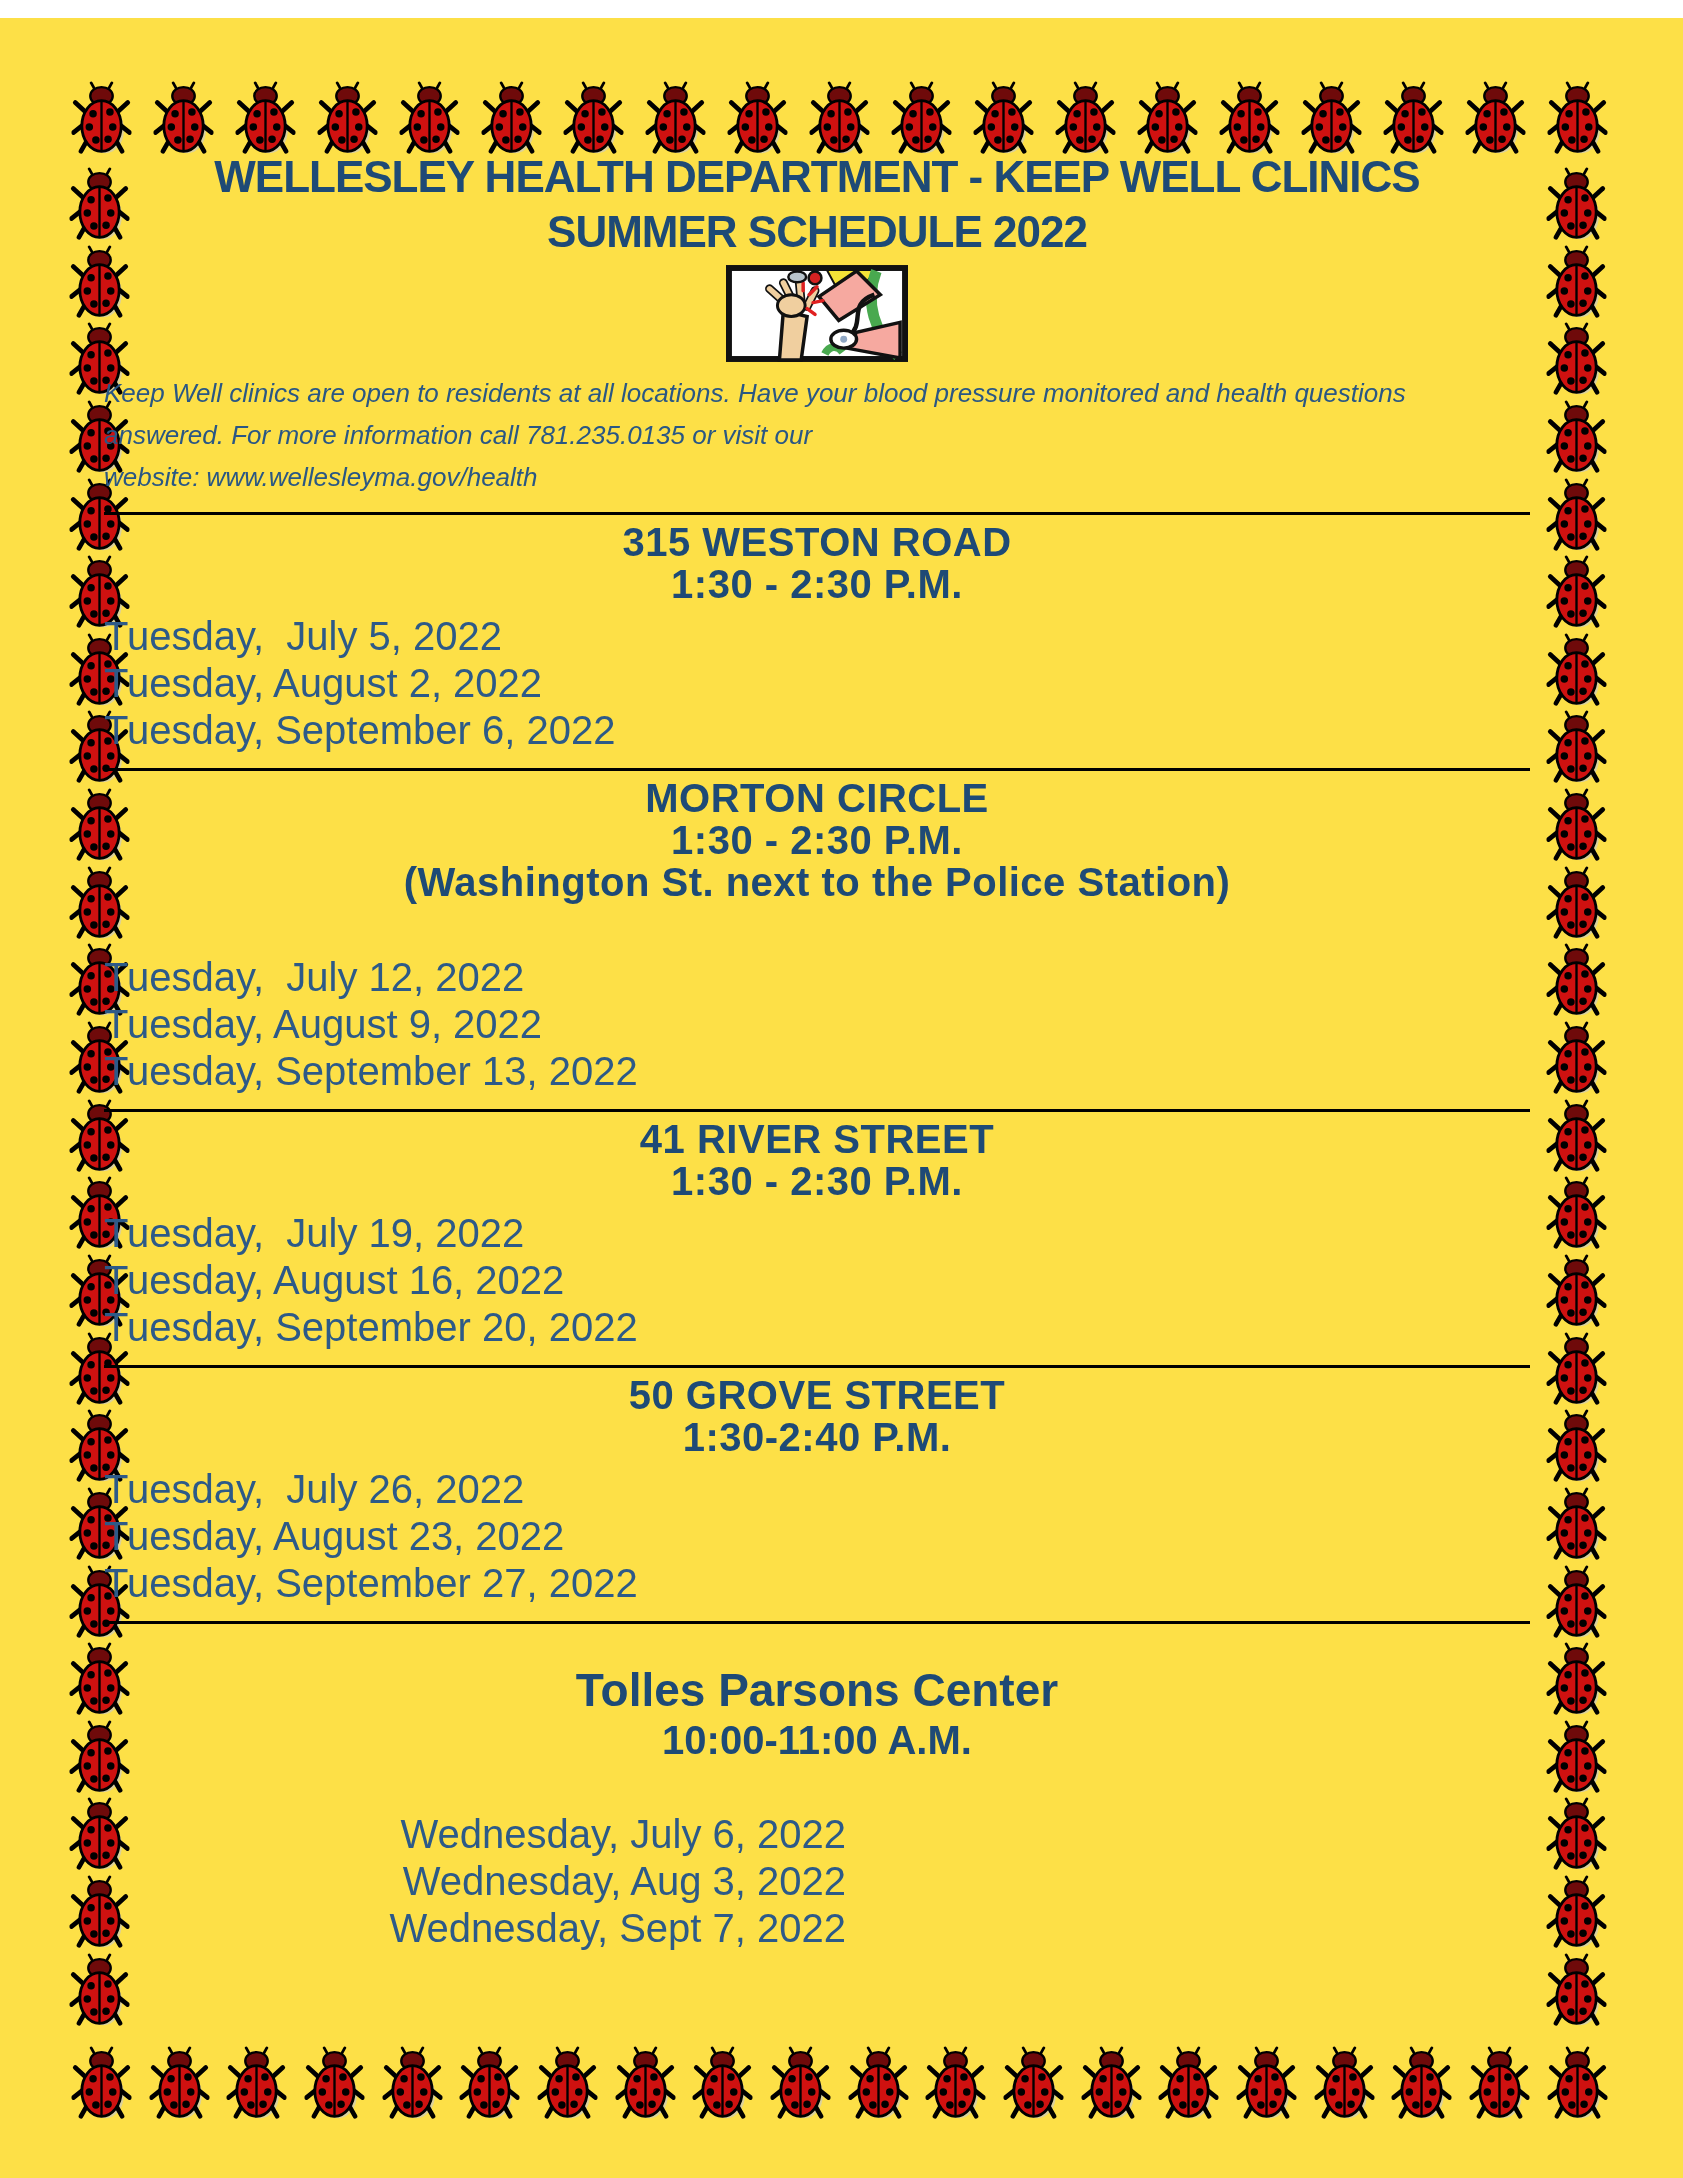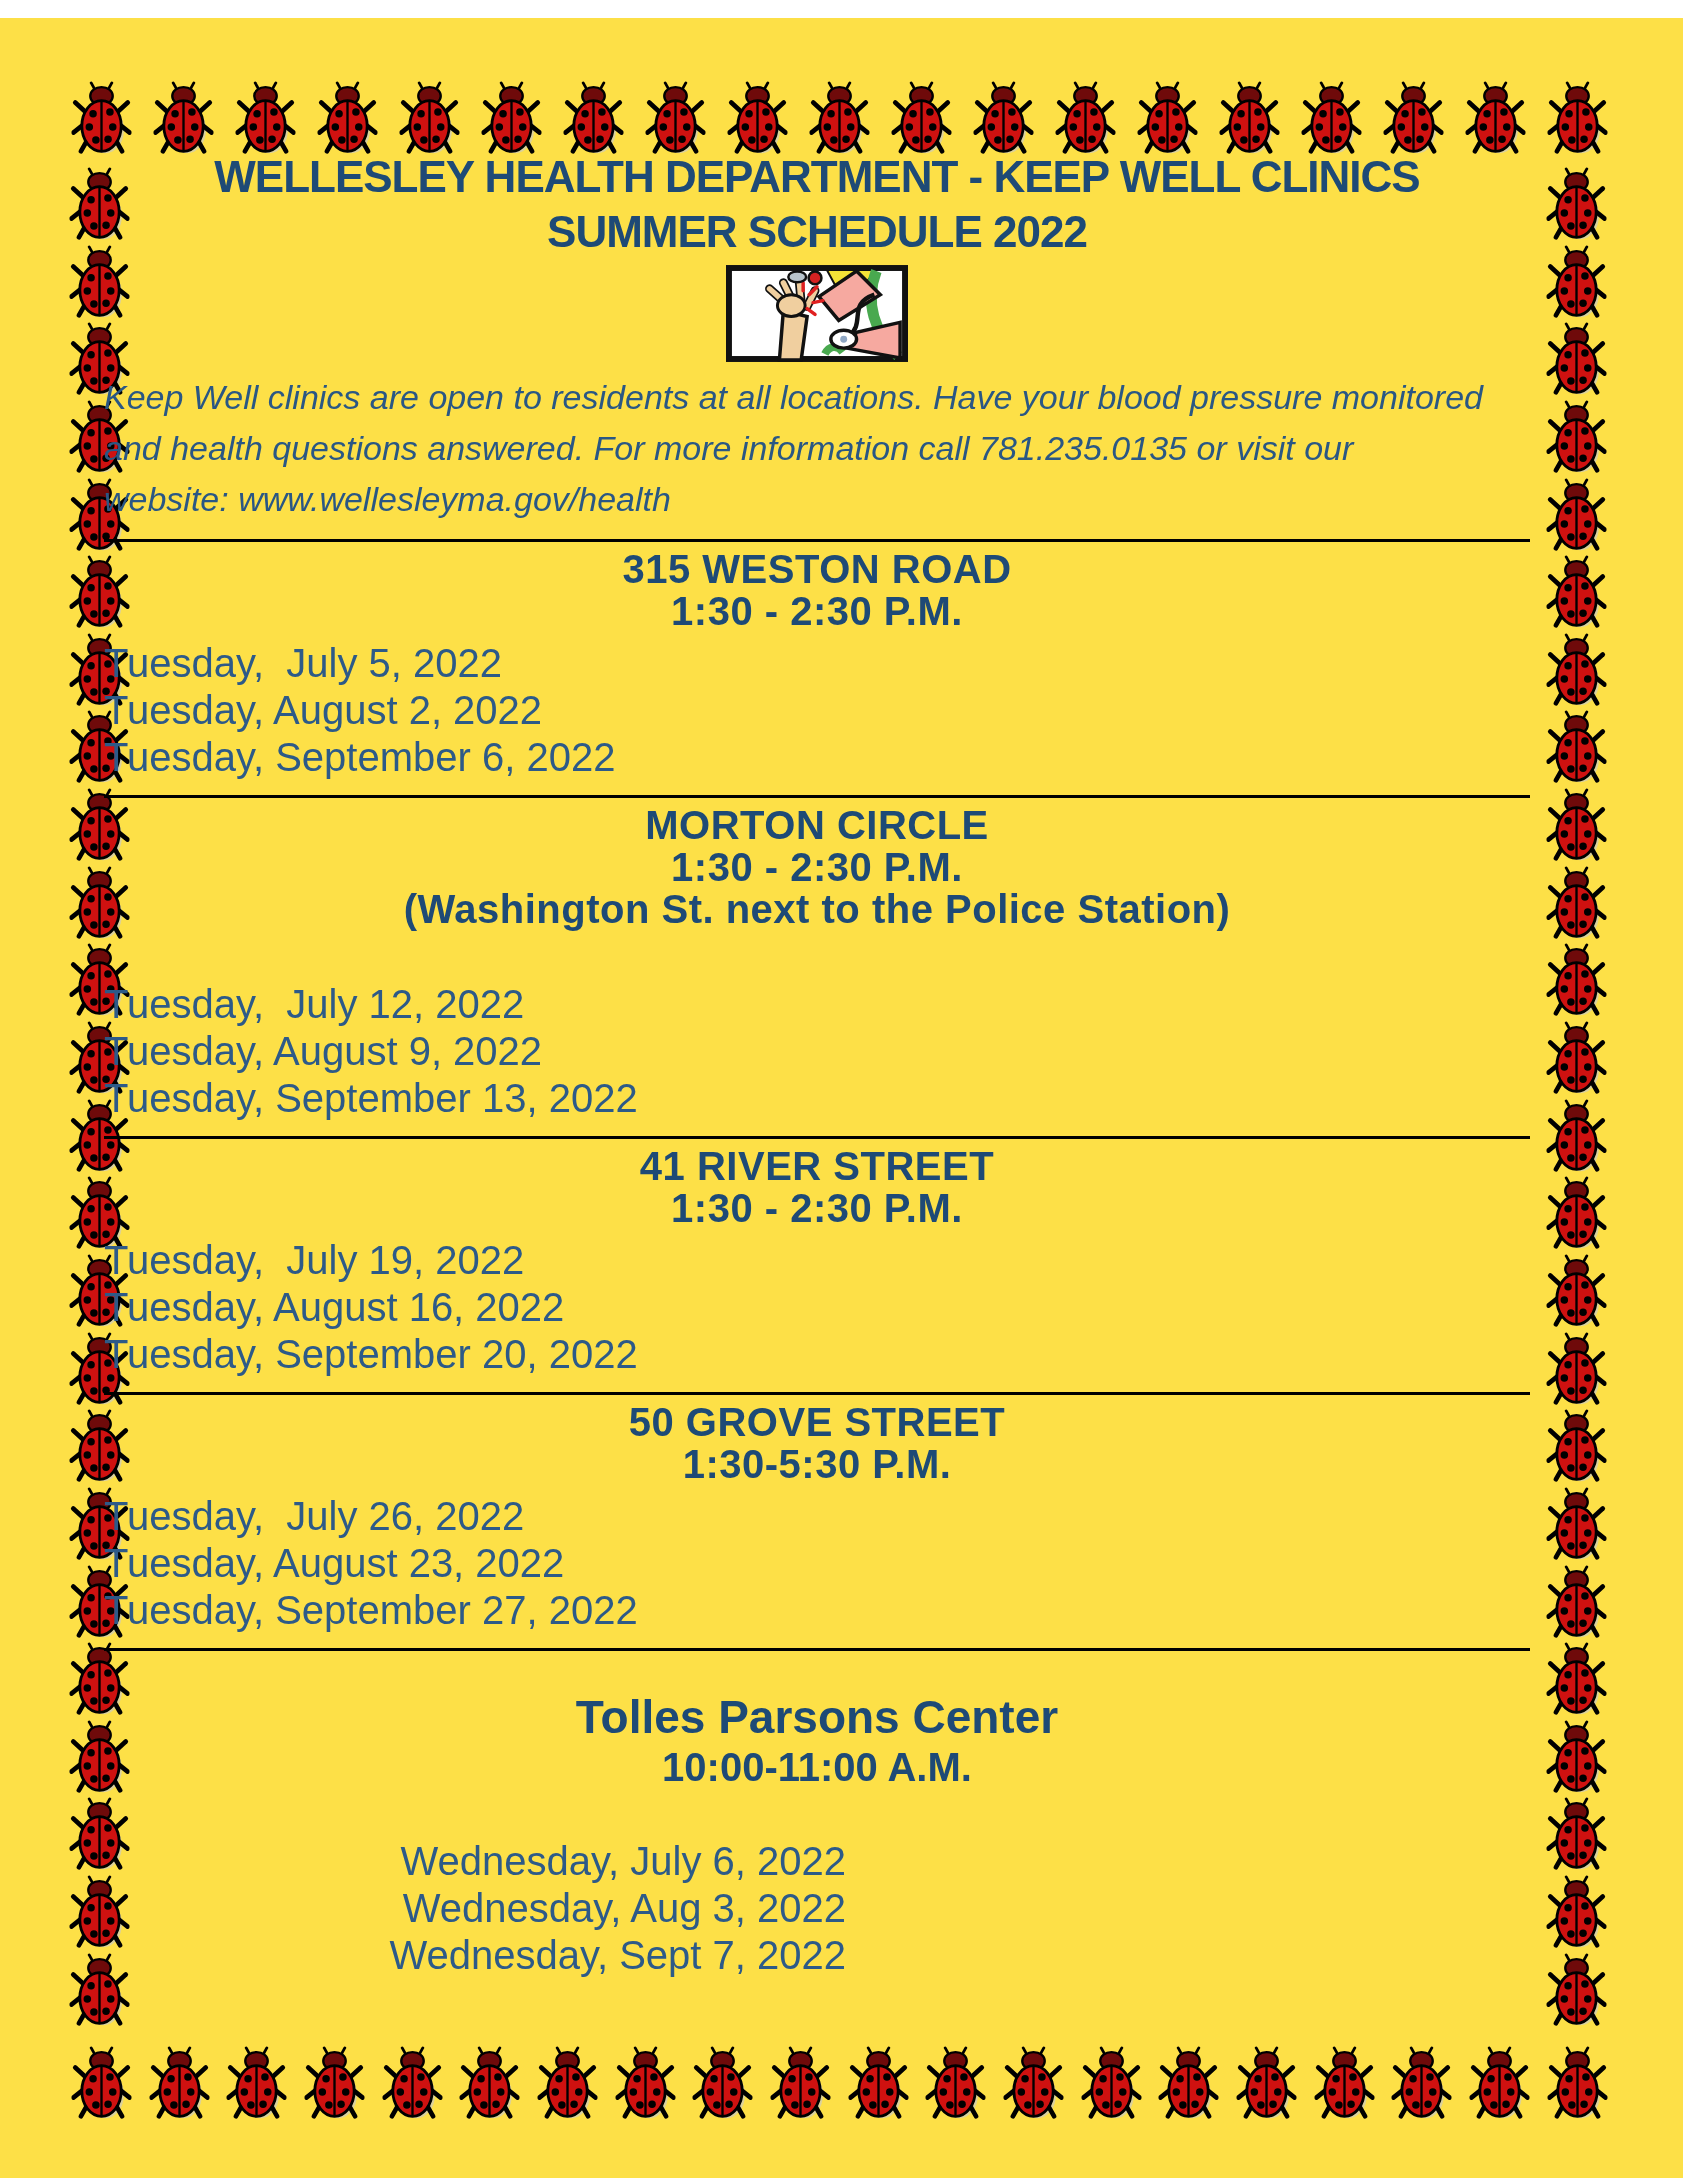--- a/index.html
+++ b/index.html
@@ -25,21 +25,21 @@
     text-align:center;color:#2d5a88;
   }
   .title{
     font-size:44px;font-weight:bold;letter-spacing:-1px;
     line-height:55px;color:#1e4a76;
   }
   .title.first{margin-top:44px;}
   .clipart{display:block;margin:6px auto 0;}
   .intro{
     margin:10px 0 0 0;text-align:left;
-    font-style:italic;font-size:34px;line-height:51px;color:#2a5784;
+    font-style:italic;font-size:26px;line-height:42px;color:#2a5784;
   }
   .divider{
     border:none;border-top:3px solid #000000;
     margin:14px 0 0 0;width:100%;
   }
   .sec-title,.sec-time,.sec-note{
     font-size:40px;font-weight:bold;line-height:42px;color:#1e4a76;
     letter-spacing:0.5px;
   }
   .sec-title{margin-top:6px;}
@@ -430,21 +430,21 @@
     <div class="sec-title">41 RIVER STREET</div>
     <div class="sec-time">1:30 - 2:30 P.M.</div>
     <div class="dates">
       <div class="date">Tuesday,  July 19, 2022</div>
       <div class="date">Tuesday, August 16, 2022</div>
       <div class="date">Tuesday, September 20, 2022</div>
     </div>
 
     <hr class="divider">
     <div class="sec-title">50 GROVE STREET</div>
-    <div class="sec-time">1:30-5:30 P.M.</div>
+    <div class="sec-time">1:30-2:40 P.M.</div>
     <div class="dates">
       <div class="date">Tuesday,  July 26, 2022</div>
       <div class="date">Tuesday, August 23, 2022</div>
       <div class="date">Tuesday, September 27, 2022</div>
     </div>
 
     <hr class="divider">
     <div class="tolles-title">Tolles Parsons Center</div>
     <div class="tolles-time">10:00-11:00 A.M.</div>
     <div class="dates-grid">

